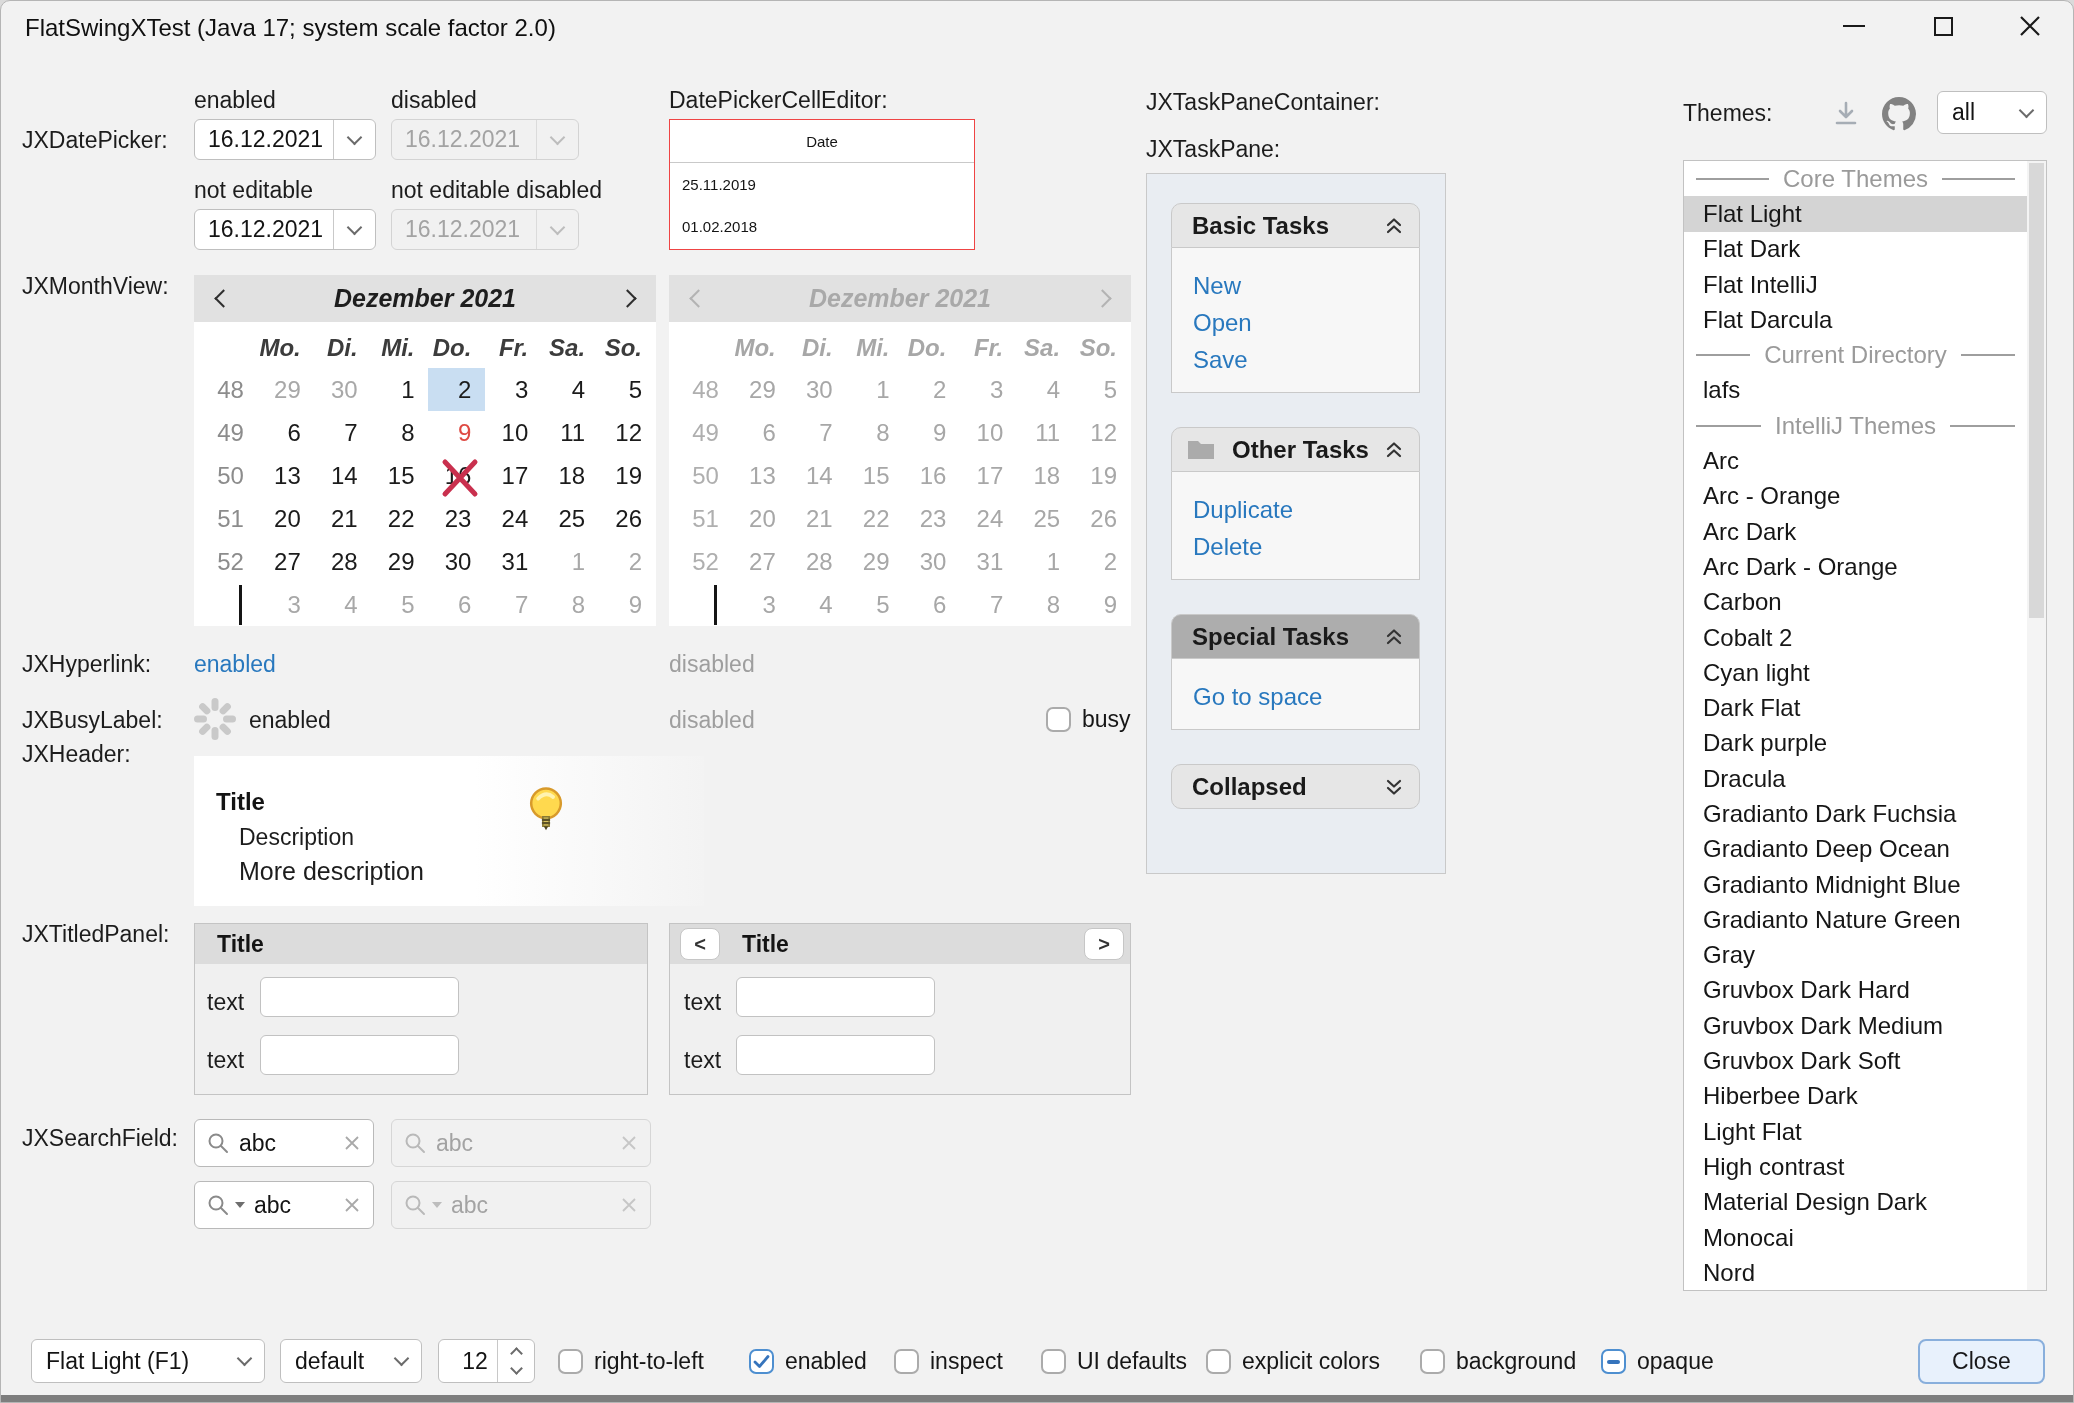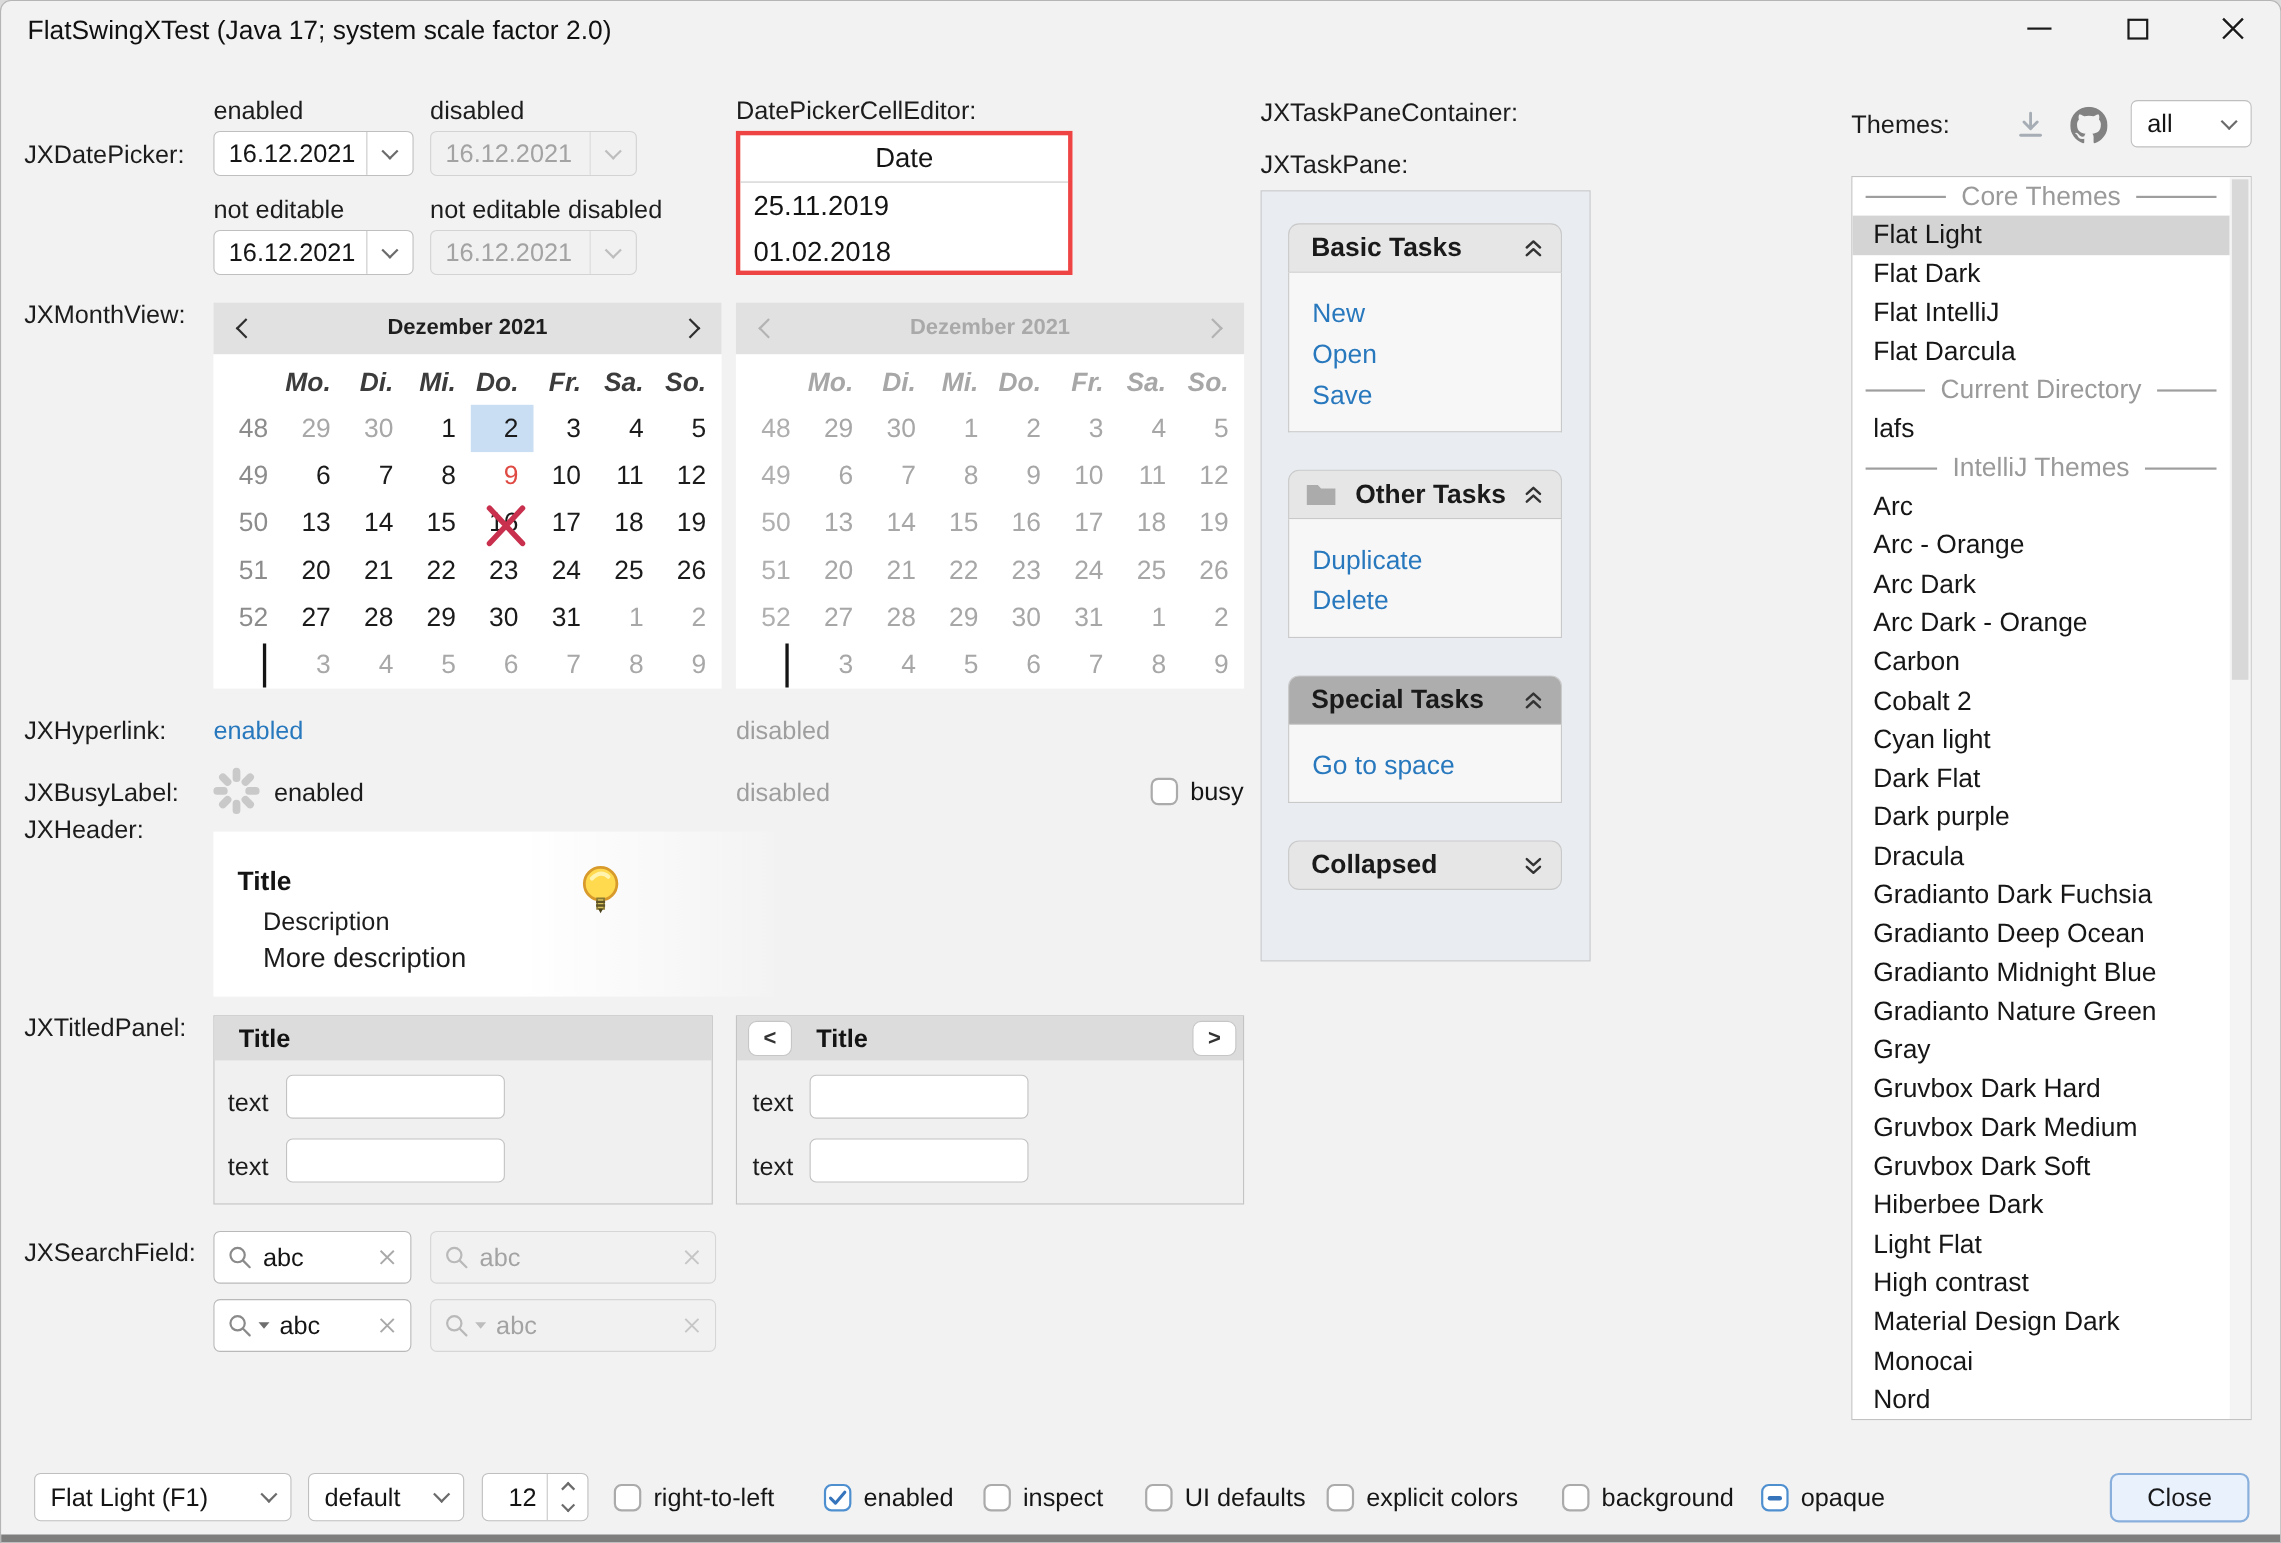--- a/index.html
+++ b/index.html
@@ -21,28 +21,28 @@
   .field.disabled { background:#F1F1F1; border-color:#D3D3D3; color:#A3A3A3; }
   .picker-value { flex:1; padding-left:13px; }
   .picker-btn { width:42px; align-self:stretch; border-left:1px solid #C9C9C9;
                 display:flex; align-items:center; justify-content:center; }
   .field.disabled .picker-btn { border-left-color:#DBDBDB; }
   .chev-down { width:11px; height:11px; border-right:2px solid #6B6B6B; border-bottom:2px solid #6B6B6B;
                transform:rotate(45deg); margin-top:-5px; }
   .field.disabled .chev-down { border-color:#BDBDBD; }
 
   
-  .celltable { position:absolute; background:#FFF; border:4px solid #ef4444; font-size:25px; color:#141414; }
+  .celltable { position:absolute; background:#FFF; border:1px solid #ef4444; font-size:15px; color:#141414; }
   .celltable .thead { height:43px; display:flex; align-items:center; justify-content:center; border-bottom:1px solid #C9C9C9; }
   .celltable .trow2 { height:42px; display:flex; align-items:center; padding-left:12px; }
 
   
   .cal { position:absolute; width:462px; background:#FFFFFF; }
   .cal-head { position:relative; height:47px; background:#E1E1E1; display:flex; align-items:center; justify-content:center; }
-  .cal-title { font-weight:bold; font-size:20px; color:#1E1E1E; }
+  .cal-title { font-weight:bold; font-size:25px; color:#1E1E1E;font-style:italic; }
   .cal.disabled .cal-title { color:#A9A9A9; }
   .cal-nav { position:absolute; top:0; width:46px; height:47px; display:flex; align-items:center; justify-content:center; cursor:pointer; }
   .cal-nav.prev { left:4px; } .cal-nav.next { right:4px; }
   .cal-arrow { width:13px; height:13px; border-left:2.5px solid #2E2E2E; border-bottom:2.5px solid #2E2E2E; }
   .cal-nav.prev .cal-arrow { transform:rotate(45deg); margin-left:4px; }
   .cal-nav.next .cal-arrow { transform:rotate(-135deg); margin-right:4px; }
   .cal.disabled .cal-arrow { border-color:#B3B3B3; }
   .cal-row { display:flex; height:43px; }
   .cal-row.hdr { height:40px; margin-top:6px; }
   .cal-cell { width:57px; display:flex; align-items:center; justify-content:flex-end; padding-right:14px;

